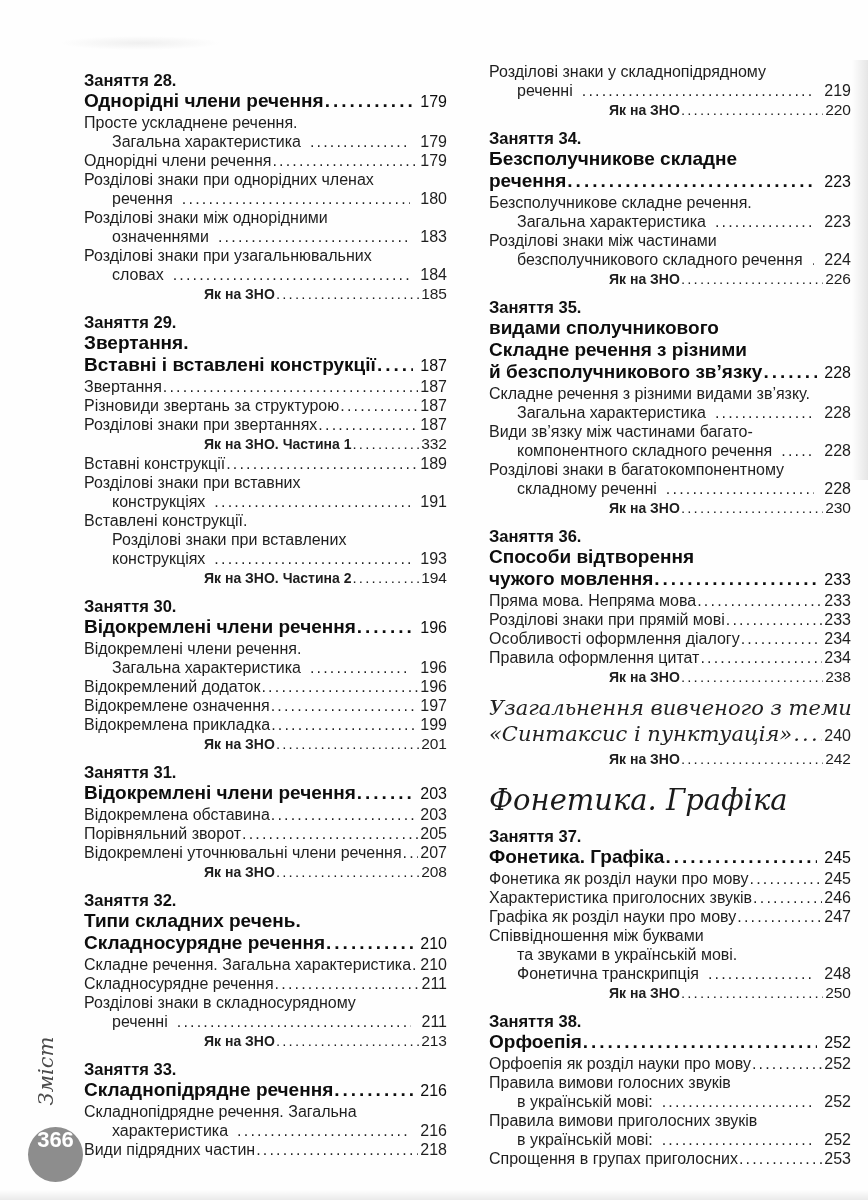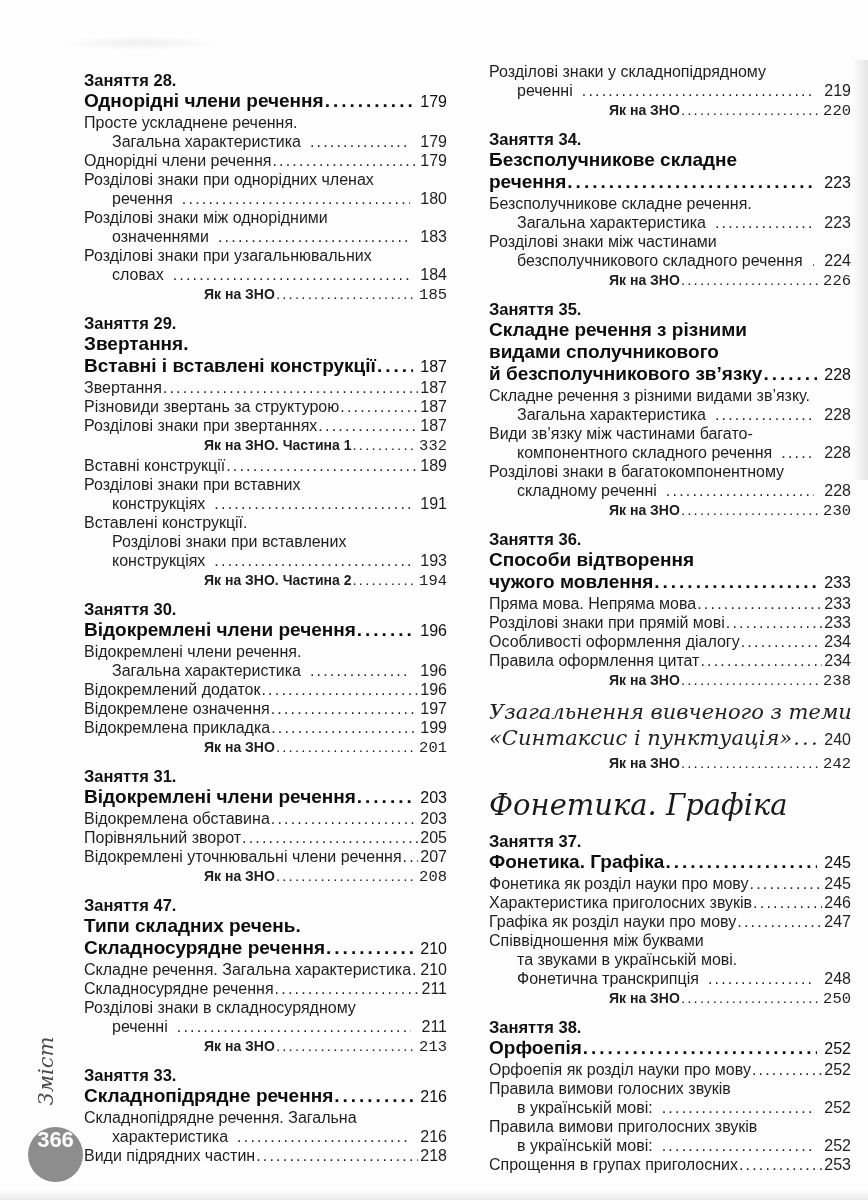--- a/index.html
+++ b/index.html
@@ -40,21 +40,21 @@
   }
   .row .pg { flex: 0 0 auto; margin-left: 2px; }
 
   .row.label { font-weight: bold; font-size: 16.5px; line-height: 20px; margin-top: 8px; color: #111; }
   .row.bold  { font-weight: bold; font-size: 19px;  line-height: 22px; color: #0d0d0d; }
   .row.bold .pg { font-weight: normal; font-size: 16px; padding-left: 5px; }
   .row.bold .dots::after { letter-spacing: 3px; }
 
   .row.zno { font-weight: bold; font-size: 14px; padding-left: 120px; }
   .row.zno .dots::after { font-weight: normal; font-size: 15px; }
-  .row.zno .pg { font-weight: normal; font-size: 15.5px; font-family: Liberation Mono, monospace; }
+  .row.zno .pg { font-weight: normal; font-size: 15.5px; }
 
   .row.indent1 { padding-left: 28px; gap: 8px; }
 
   .row.script {
     font-family: "DejaVu Serif", serif; font-style: italic;
     font-size: 21px; line-height: 26px; font-weight: 500; color: #222;
   }
   .row.script .pg { font-family: "Liberation Sans", sans-serif; font-style: normal; font-size: 16px; }
   .row.zno + .row.script { margin-top: 8px; }
 
@@ -256,21 +256,21 @@
         <span class="txt">Відокремлені уточнювальні члени речення</span>
         <span class="dots"></span>
         <span class="pg">207</span>
       </div>
       <div class="row zno">
         <span class="txt">Як на ЗНО</span>
         <span class="dots"></span>
         <span class="pg">208</span>
       </div>
       <div class="row label">
-        <span class="txt">Заняття 47.</span>
+        <span class="txt">Заняття 32.</span>
       </div>
       <div class="row bold">
         <span class="txt">Типи складних речень.</span>
       </div>
       <div class="row bold">
         <span class="txt">Складносурядне речення</span>
         <span class="dots"></span>
         <span class="pg">210</span>
       </div>
       <div class="row body">
@@ -361,24 +361,24 @@
       </div>
       <div class="row zno">
         <span class="txt">Як на ЗНО</span>
         <span class="dots"></span>
         <span class="pg">226</span>
       </div>
       <div class="row label">
         <span class="txt">Заняття 35.</span>
       </div>
       <div class="row bold">
+        <span class="txt">видами сполучникового</span>
+      </div>
+      <div class="row bold">
         <span class="txt">Складне речення з різними</span>
-      </div>
-      <div class="row bold">
-        <span class="txt">видами сполучникового</span>
       </div>
       <div class="row bold">
         <span class="txt">й безсполучникового зв’язку</span>
         <span class="dots"></span>
         <span class="pg">228</span>
       </div>
       <div class="row body">
         <span class="txt">Складне речення з різними видами зв’язку.</span>
       </div>
       <div class="row body indent1">

